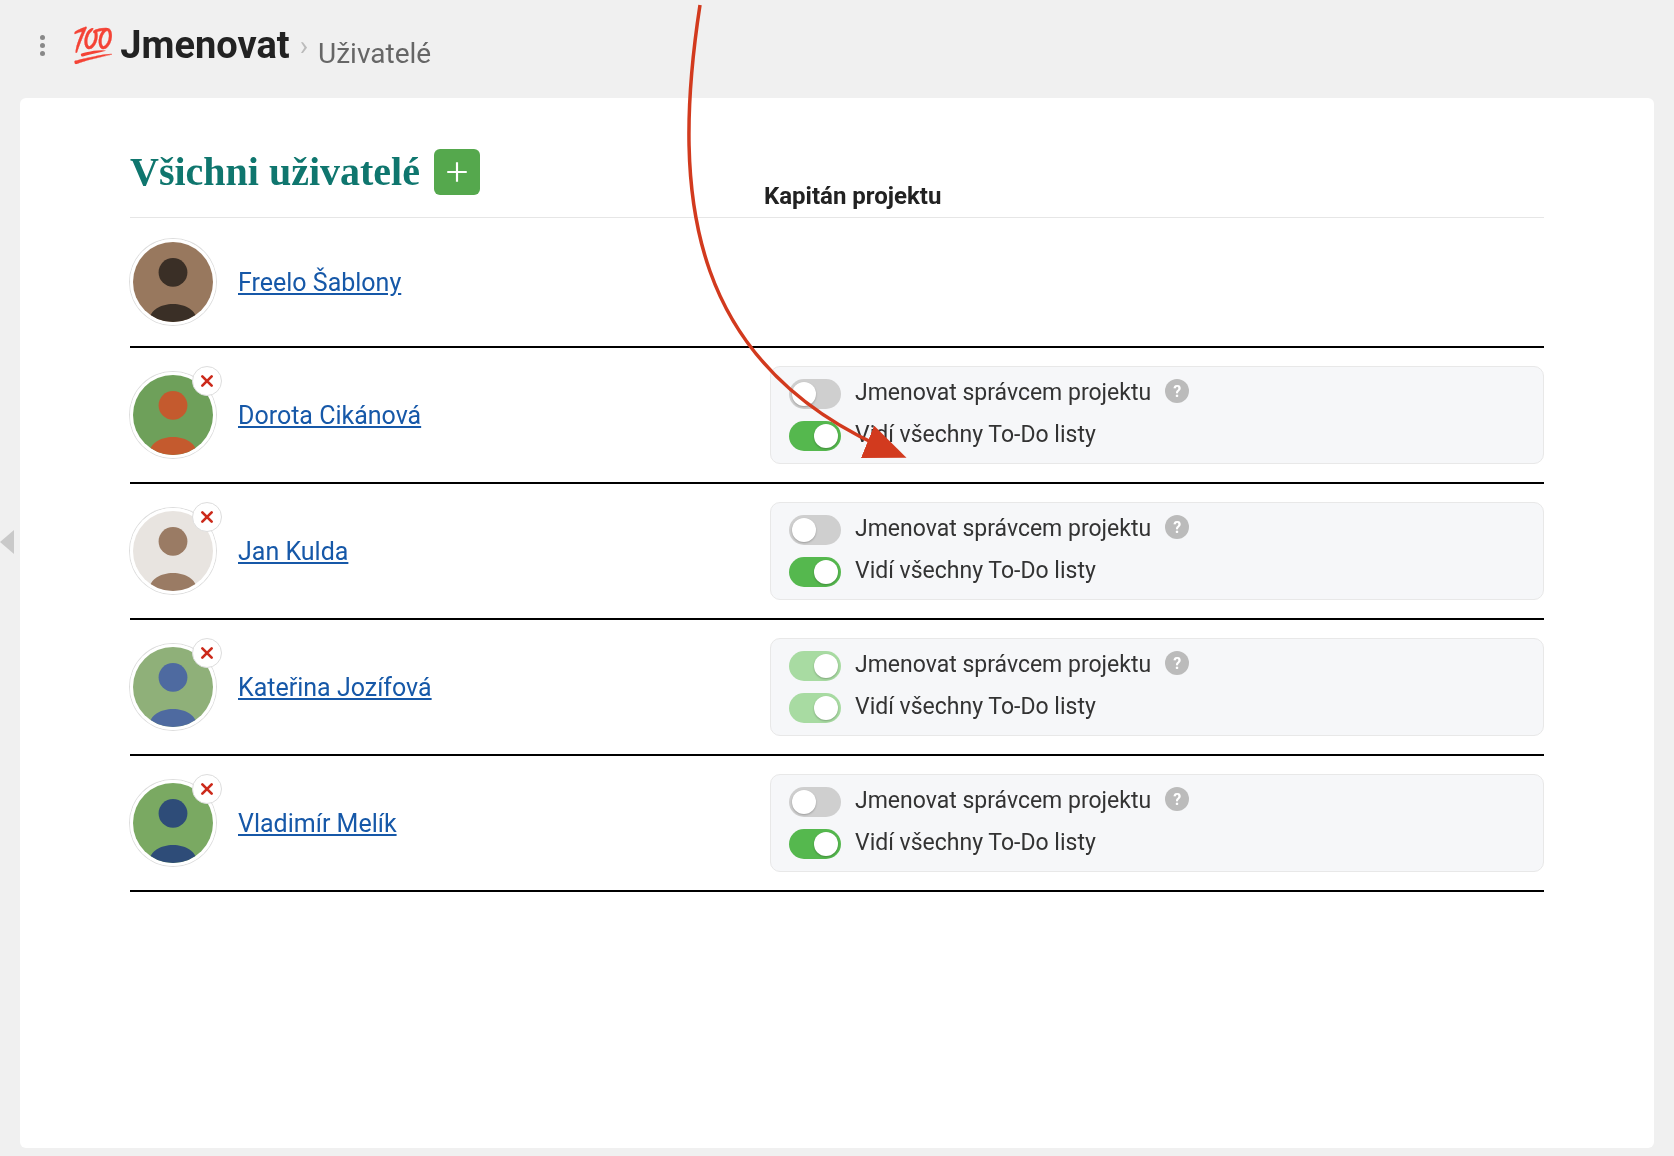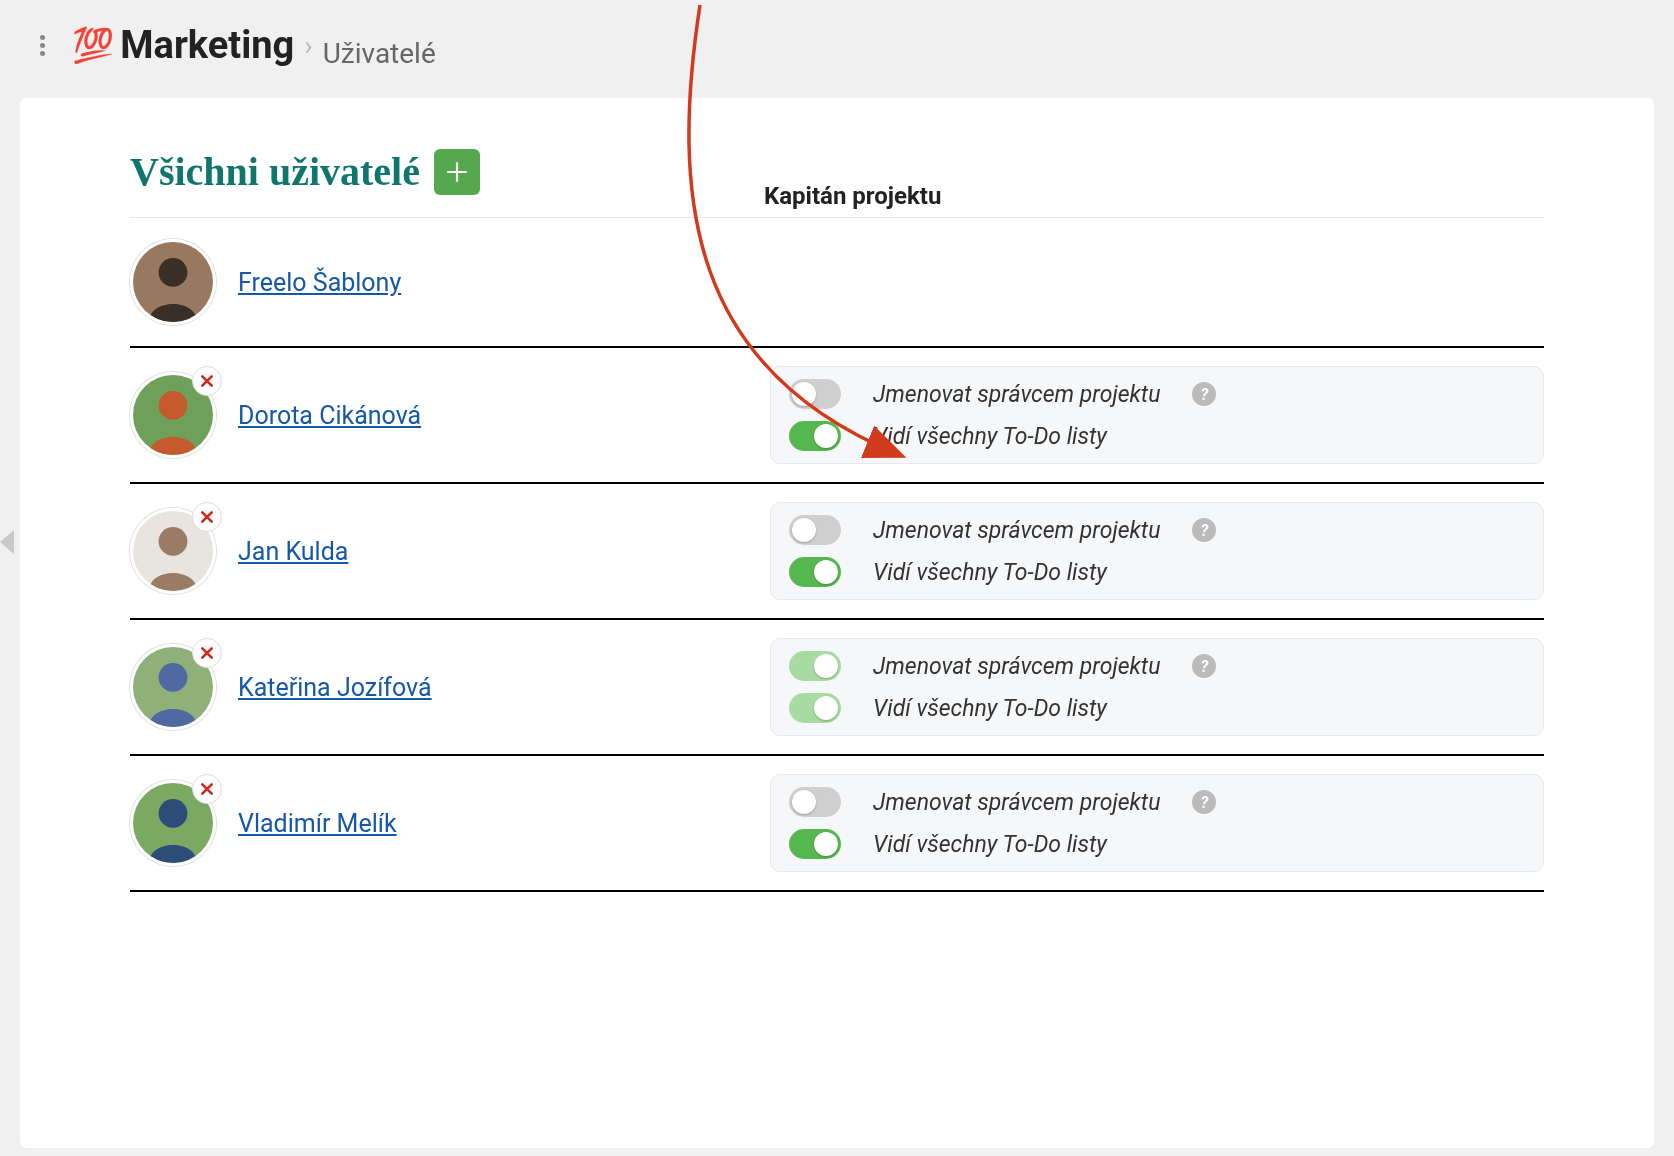--- a/index.html
+++ b/index.html
@@ -78,21 +78,21 @@
   .remove-badge svg { width:16px; height:16px; fill:#cc2a1b; }
   .user-name {
     font-size:25px; color:#1658a8; text-decoration:underline; cursor:pointer;
   }
   .perm-panel {
     flex:1;
     background:#f6f7f9; border:1px solid #e8e8e8; border-radius:10px;
     padding: 12px 18px;
     display:flex; flex-direction:column; gap:12px;
   }
-  .perm-row { display:flex; align-items:center; gap:32px;font-style:italic;}
+  .perm-row { display:flex; gap:14px;}
   .perm-label { font-size:23px; color:#333; }
   .help-icon {
     width:24px; height:24px; border-radius:50%; background:#bbb; color:#fff;
     display:inline-flex; align-items:center; justify-content:center;
     font-size:16px; font-weight:700; cursor:pointer;
   }
   .toggle {
     width:52px; height:30px; border-radius:15px; position:relative; cursor:pointer;
     transition:background .2s;
   }
@@ -124,21 +124,21 @@
 </head>
 <body>
 
 <div class="top-header">
   <div class="menu-dots">
     <span></span>
       <span></span>
       <span></span>
   </div>
   <span class="title-emoji">💯</span>
-  <span class="project-title">Marketing</span>
+  <span class="project-title">Jmenovat</span>
   <span class="crumb-sep">›</span>
   <span class="crumb-page">Uživatelé</span>
 </div>
 
 <div class="side-caret"></div>
 
 <div class="card">
   <div class="page-title-row">
     <span class="page-title">Všichni uživatelé</span>
     <div class="add-btn">

